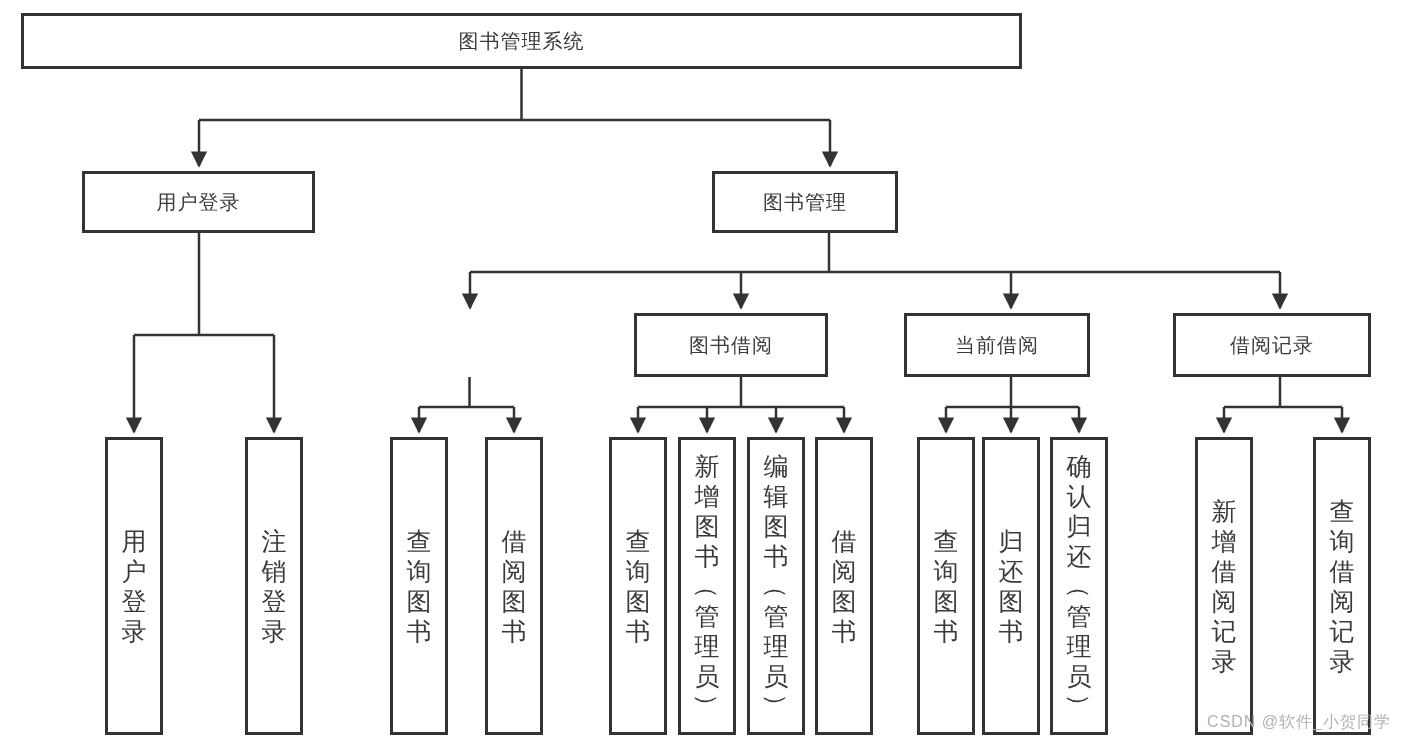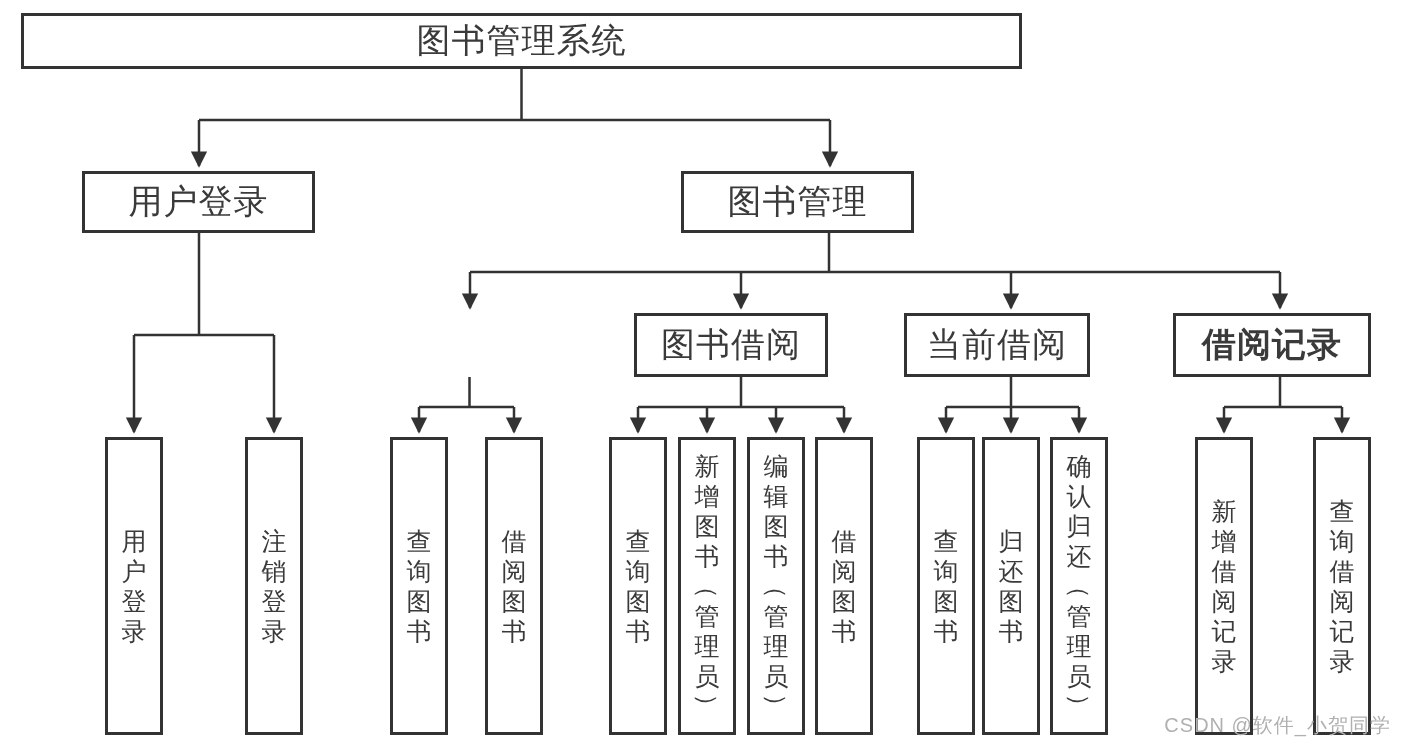--- a/index.html
+++ b/index.html
@@ -19,30 +19,30 @@
   .box {
     position: absolute;
     box-sizing: border-box;
     border: 3px solid #333333;
     background: #ffffff;
     display: flex;
     align-items: center;
     justify-content: center;
     color: #3a3a3a;
   }
-  .node { font-size: 34px; letter-spacing: 1px; }
+  .node { font-size: 20px; letter-spacing: 1px; }
   .root-box  { left: 21px;  top: 13px;  width: 1001px; height: 56px; }
   .lvl2 { height: 62px; top: 171px; }
   .n-user-login      { left: 82px;  width: 233px; }
-  .n-book-management { left: 681px; width: 233px; }
+  .n-book-management { left: 712px; width: 186px; }
   .lvl3 { height: 64px; top: 313px; }
   .n-new-book { left: 362px;  width: 215px; }
   .n-book-borrow { left: 634px;  width: 194px; }
   .n-current-borrow { left: 904px;  width: 186px; }
-  .n-borrow-record { left: 1173px; width: 198px; font-weight: bold; }
+  .n-borrow-record { left: 1173px; width: 198px; }
   .leaf {
     top: 437px;
     width: 58px;
     height: 298px;
   }
   .vtext {
     display: flex;
     flex-direction: column;
     align-items: center;
     justify-content: center;
@@ -64,21 +64,21 @@
   .l-8  { left: 815px; }
   .l-9  { left: 917px; }
   .l-10 { left: 982px; }
   .l-11 { left: 1050px; }
   .l-12 { left: 1195px; }
   .l-13 { left: 1313px; }
   .watermark {
     position: absolute;
     right: 14px;
     top: 712px;
-    font-size: 20px;
+    font-size: 16px;
     color: #b0b0b0;
     letter-spacing: 1px;
     white-space: nowrap;
     z-index: 5;
   }
 </style>
 </head>
 <body>
 
 <div id="canvas">

